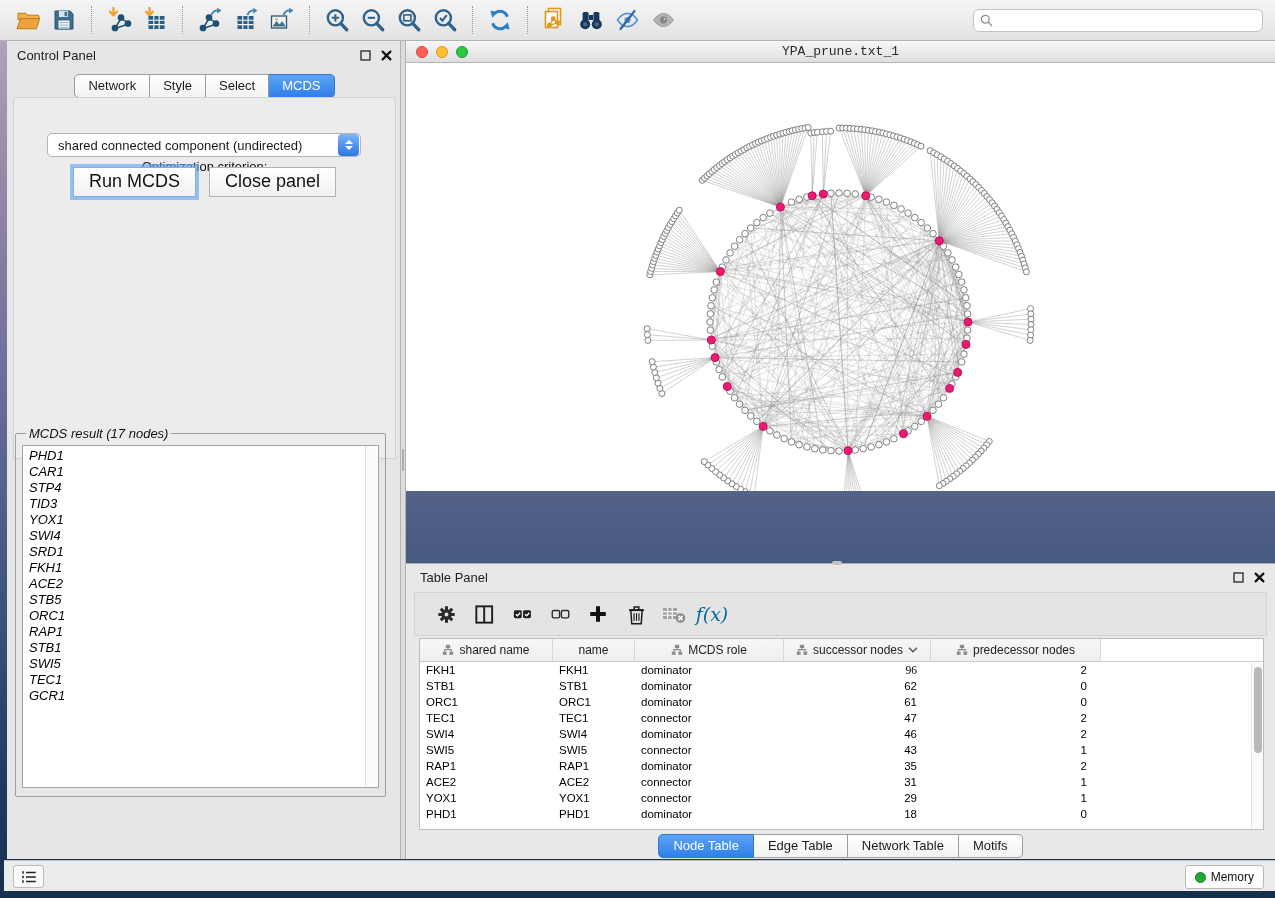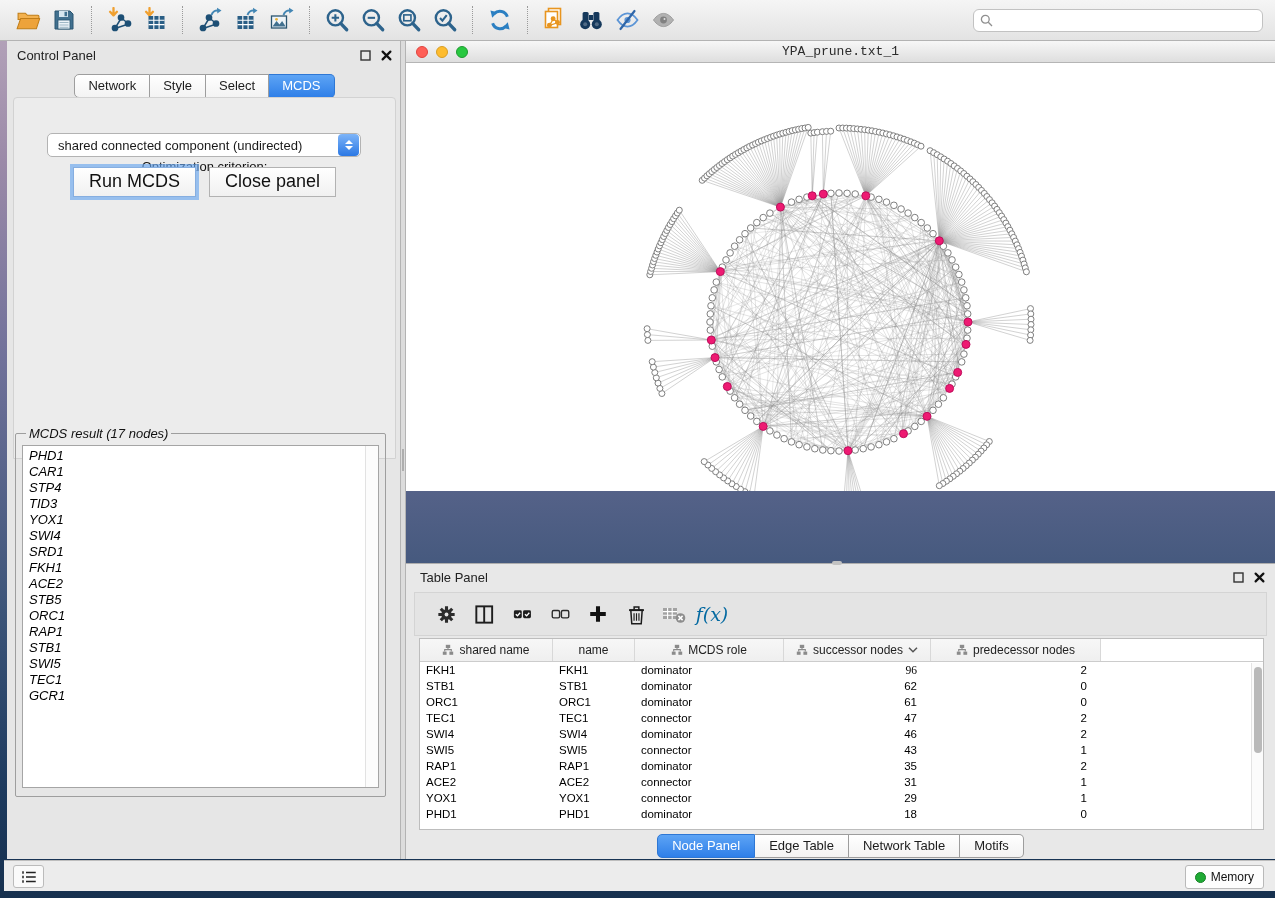--- a/index.html
+++ b/index.html
@@ -1448,21 +1448,21 @@
             <div class="td num" style="flex: 0 0 147px; width: 147px; padding: 0px 14px 0px 0px;">18</div>
             <div class="td num" style="flex: 0 0 170px; width: 170px; padding: 0px 14px 0px 0px;">0</div>
           </div>
         </div>
       <div class="tscroll">
           <span class="thumb"></span>
         </div>
     </div>
     <div class="tp-tabs">
         <span class="seg">
-          <span class="tab active">Node Panel</span>
+          <span class="tab active">Node Table</span>
           <span class="tab">Edge Table</span>
           <span class="tab">Network Table</span>
           <span class="tab">Motifs</span>
         </span>
       </div>
   </div>
 
   <div class="status-bar">
     <span class="log-btn">
       <svg width="18" height="16" viewBox="0 0 24 20">

